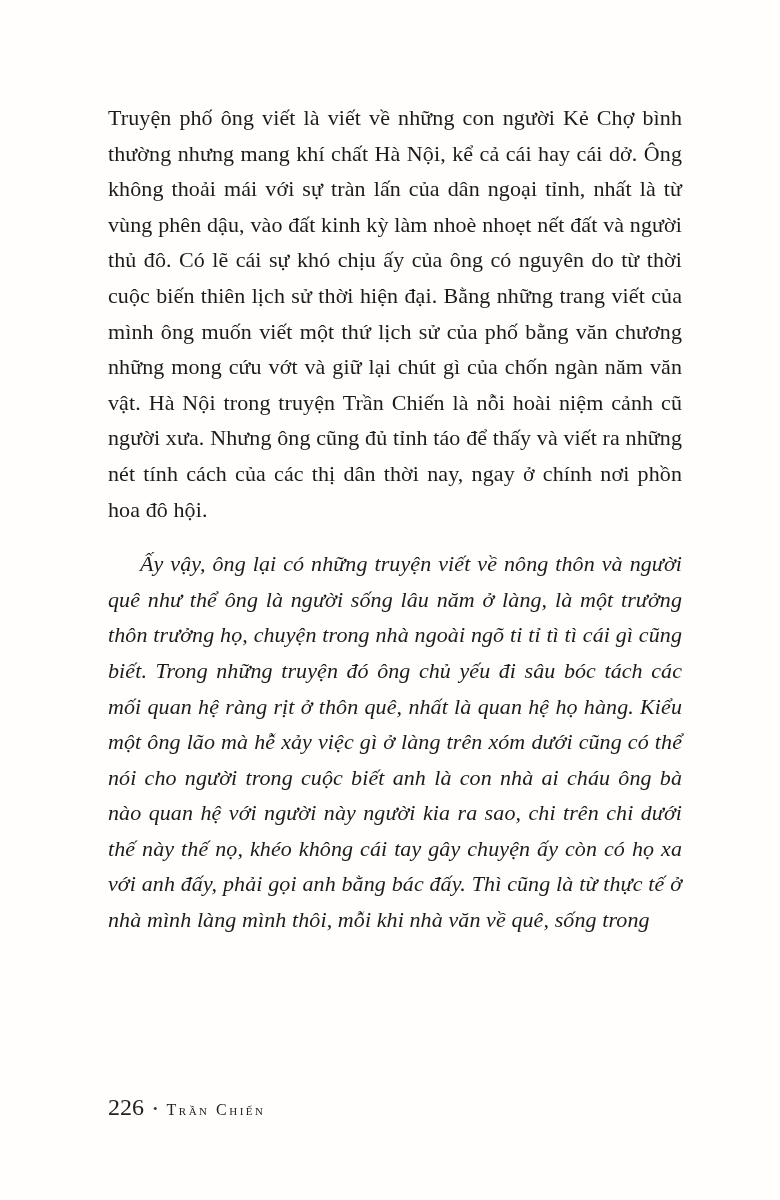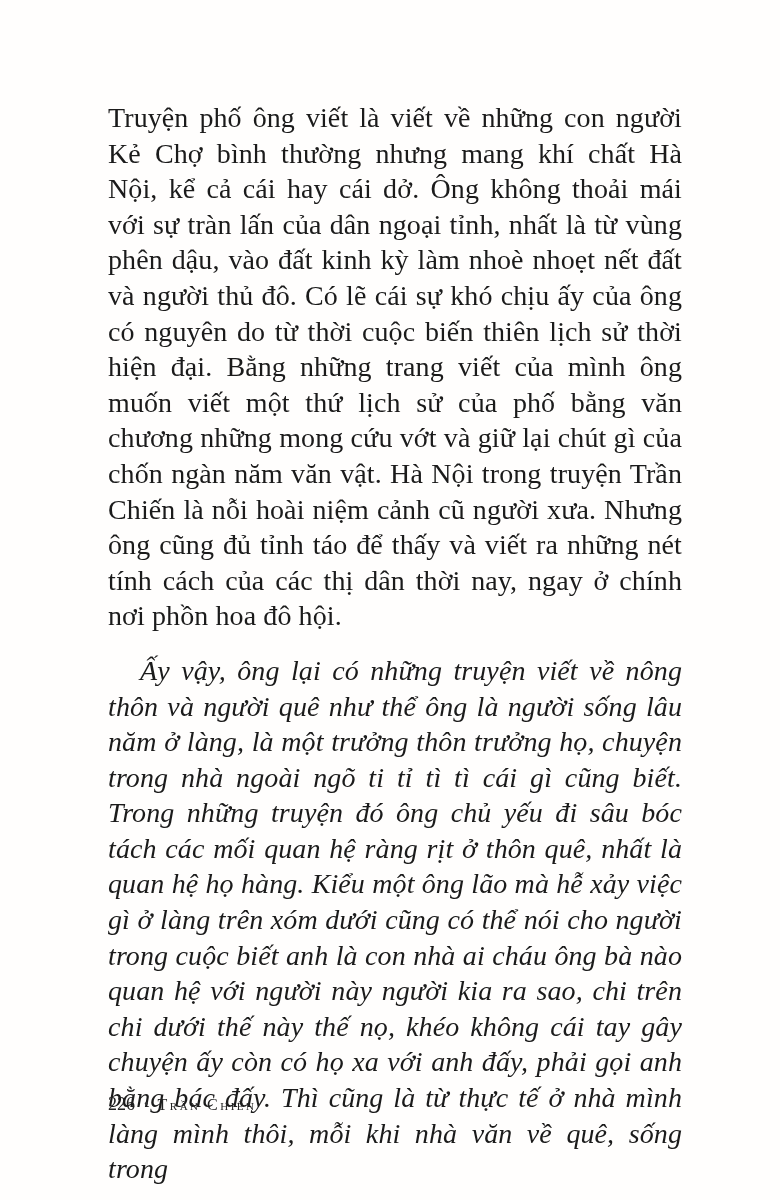--- a/index.html
+++ b/index.html
@@ -18,21 +18,21 @@
   .page {
     position: absolute;
     inset: 0;
     background: #fffefd;
   }
   .text-block {
     position: absolute;
     left: 108px;
     right: 98px;
     top: 100px;
-    font-size: 28px;
+    font-size: 22px;
     line-height: 35.6px;
     text-align: justify;
     text-justify: inter-word;
     letter-spacing: 0.1px;
   }
   .text-block p {
     margin: 0;
   }
   .text-block p.indented {
     margin-top: 19px;
@@ -42,21 +42,21 @@
   .footer {
     position: absolute;
     left: 108px;
     top: 1094px;
     display: flex;
     align-items: baseline;
     gap: 9px;
     color: #222222;
   }
   .page-number {
-    font-size: 18px;
+    font-size: 24px;
   }
   .separator-dot {
     font-size: 13px;
     position: relative;
     top: -2px;
     color: #333333;
   }
   .running-title {
     font-size: 16px;
     font-variant: small-caps;

